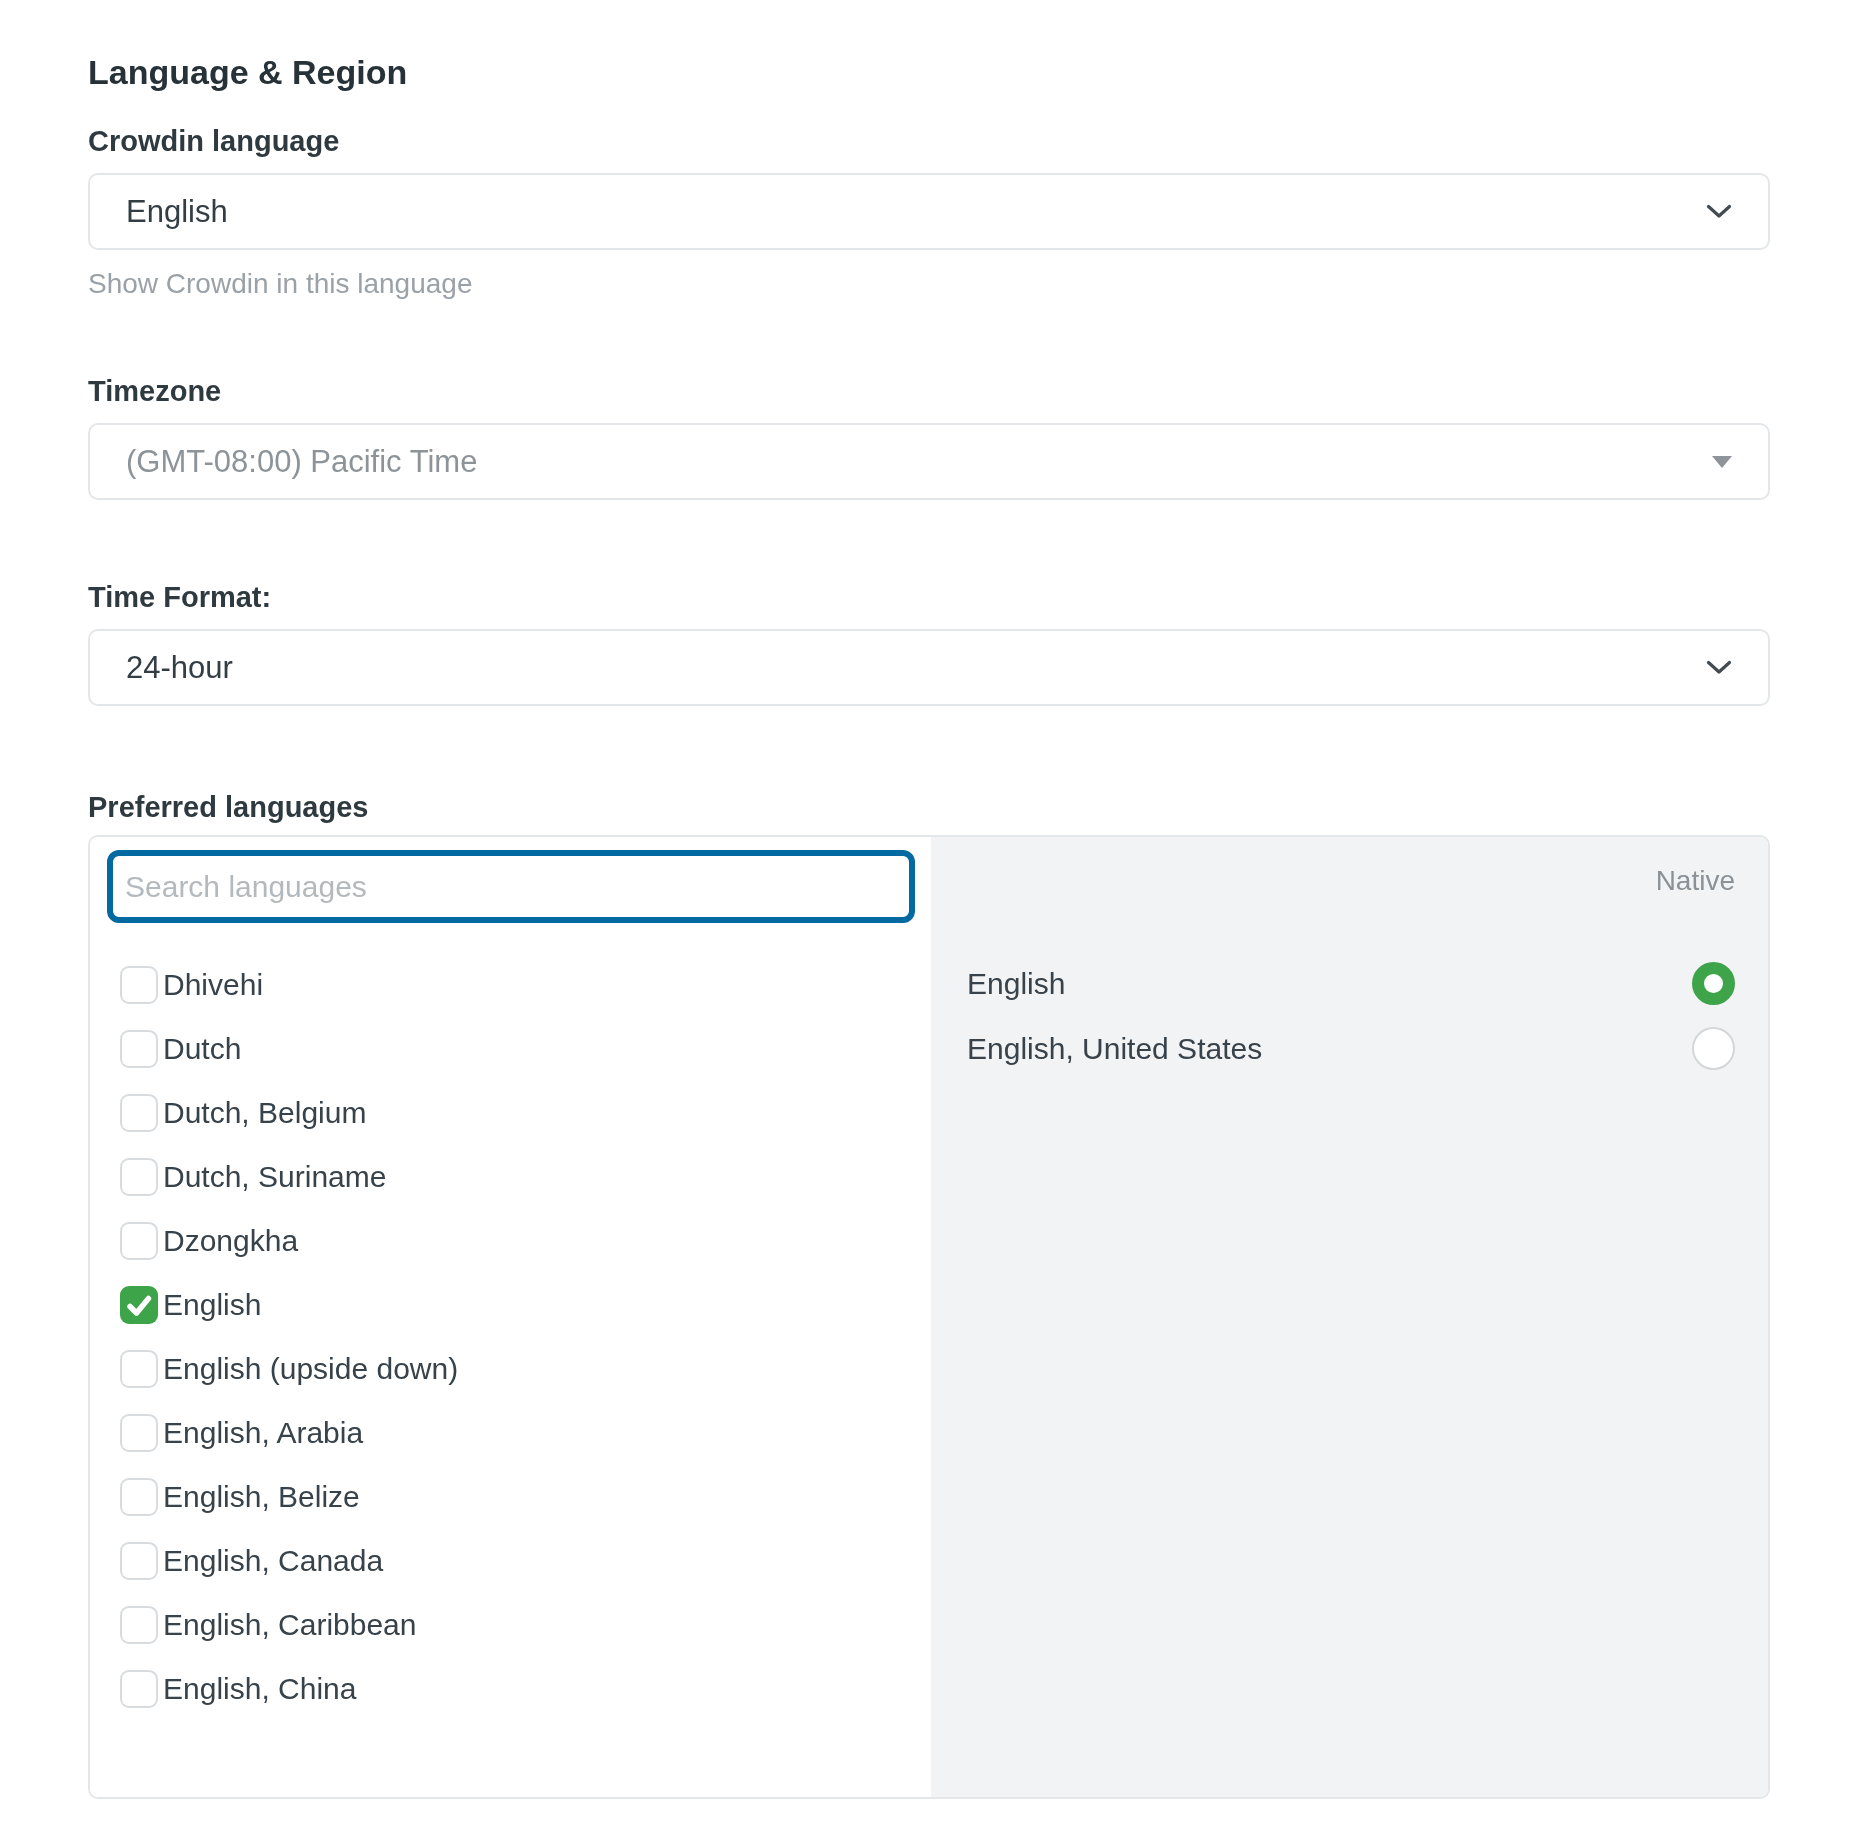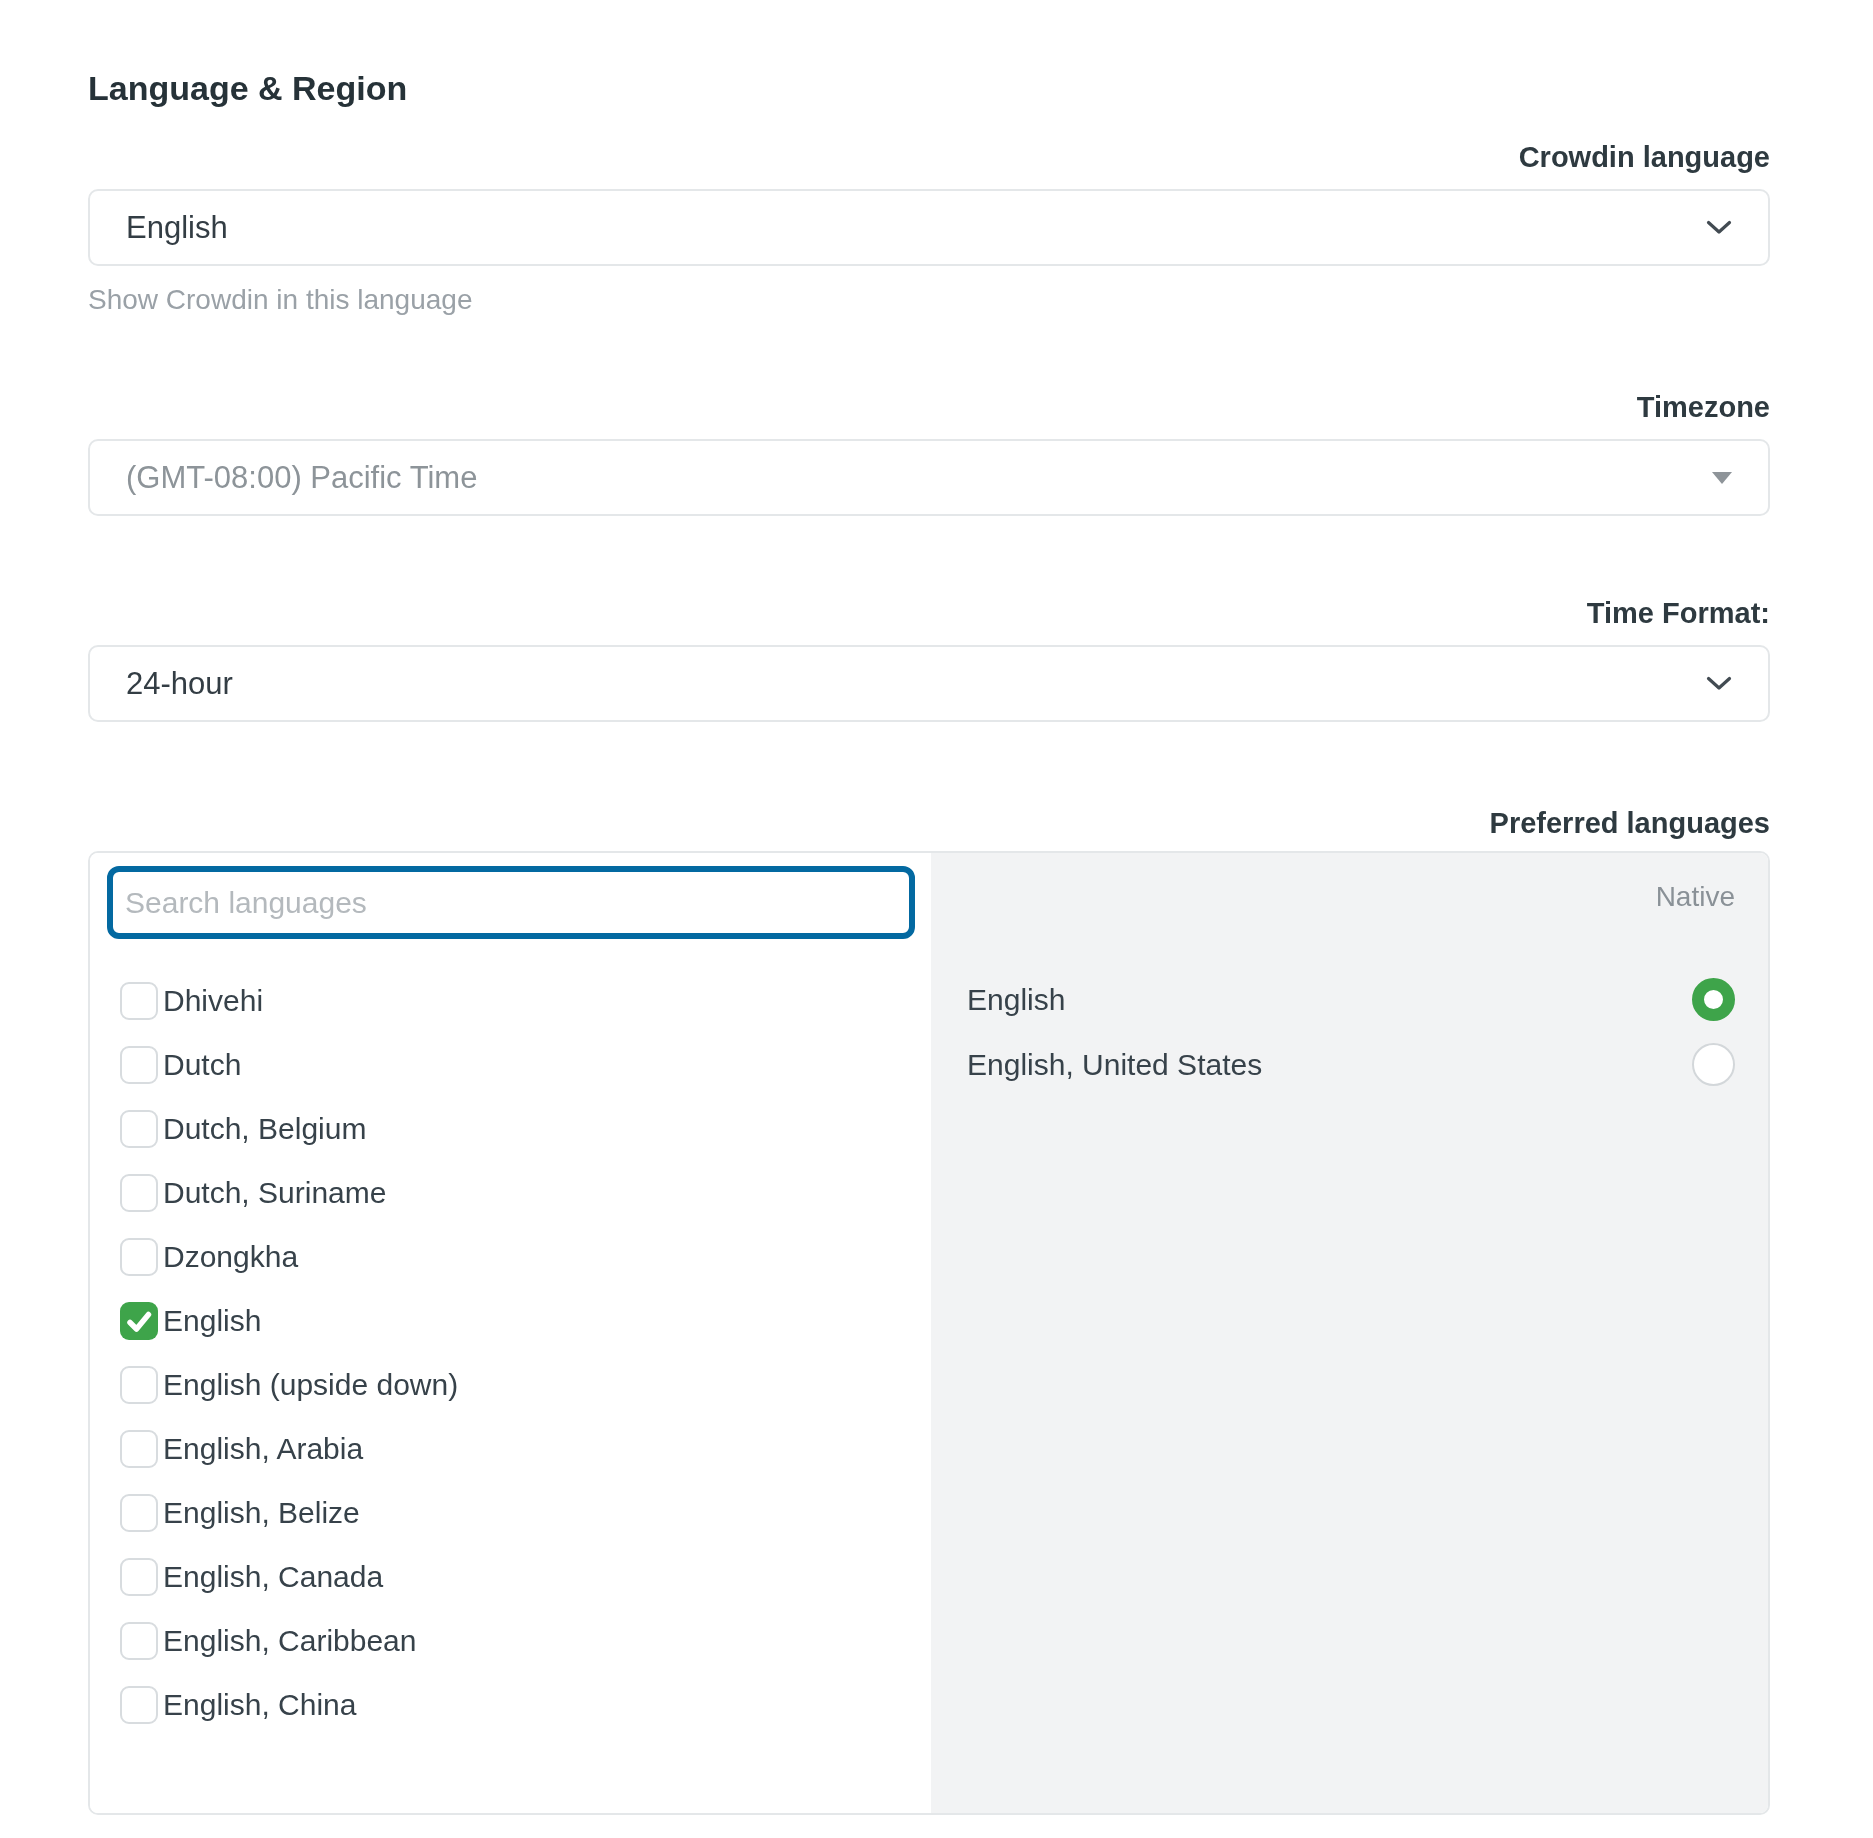--- a/index.html
+++ b/index.html
@@ -6,36 +6,35 @@
   .page{
     position:relative;
     width:1873px;height:1838px;
     background:#fff;
     font-family:"Liberation Sans", sans-serif;
     color:#2e3a40;
     overflow:hidden;
   }
   .content{
     position:absolute;
-    left:88px;top:16px;
+    left:88px;top:0;
     width:1682px;
   }
   .page-title{
     margin-top:50px;
     font-size:34px;
     font-weight:700;
     line-height:44px;
     color:#263238;
   }
   .field-label{
     font-size:29px;
     font-weight:600;
     line-height:36px;
     color:#2e3a40;
-    text-align:right;
   }
   .lbl-1{margin-top:29px;}
   .lbl-2{margin-top:72px;}
   .lbl-3{margin-top:79px;}
   .lbl-4{margin-top:83px;}
   .select{
     margin-top:14px;
     height:77px;
     box-sizing:border-box;
     border:2px solid #e4e7e9;

